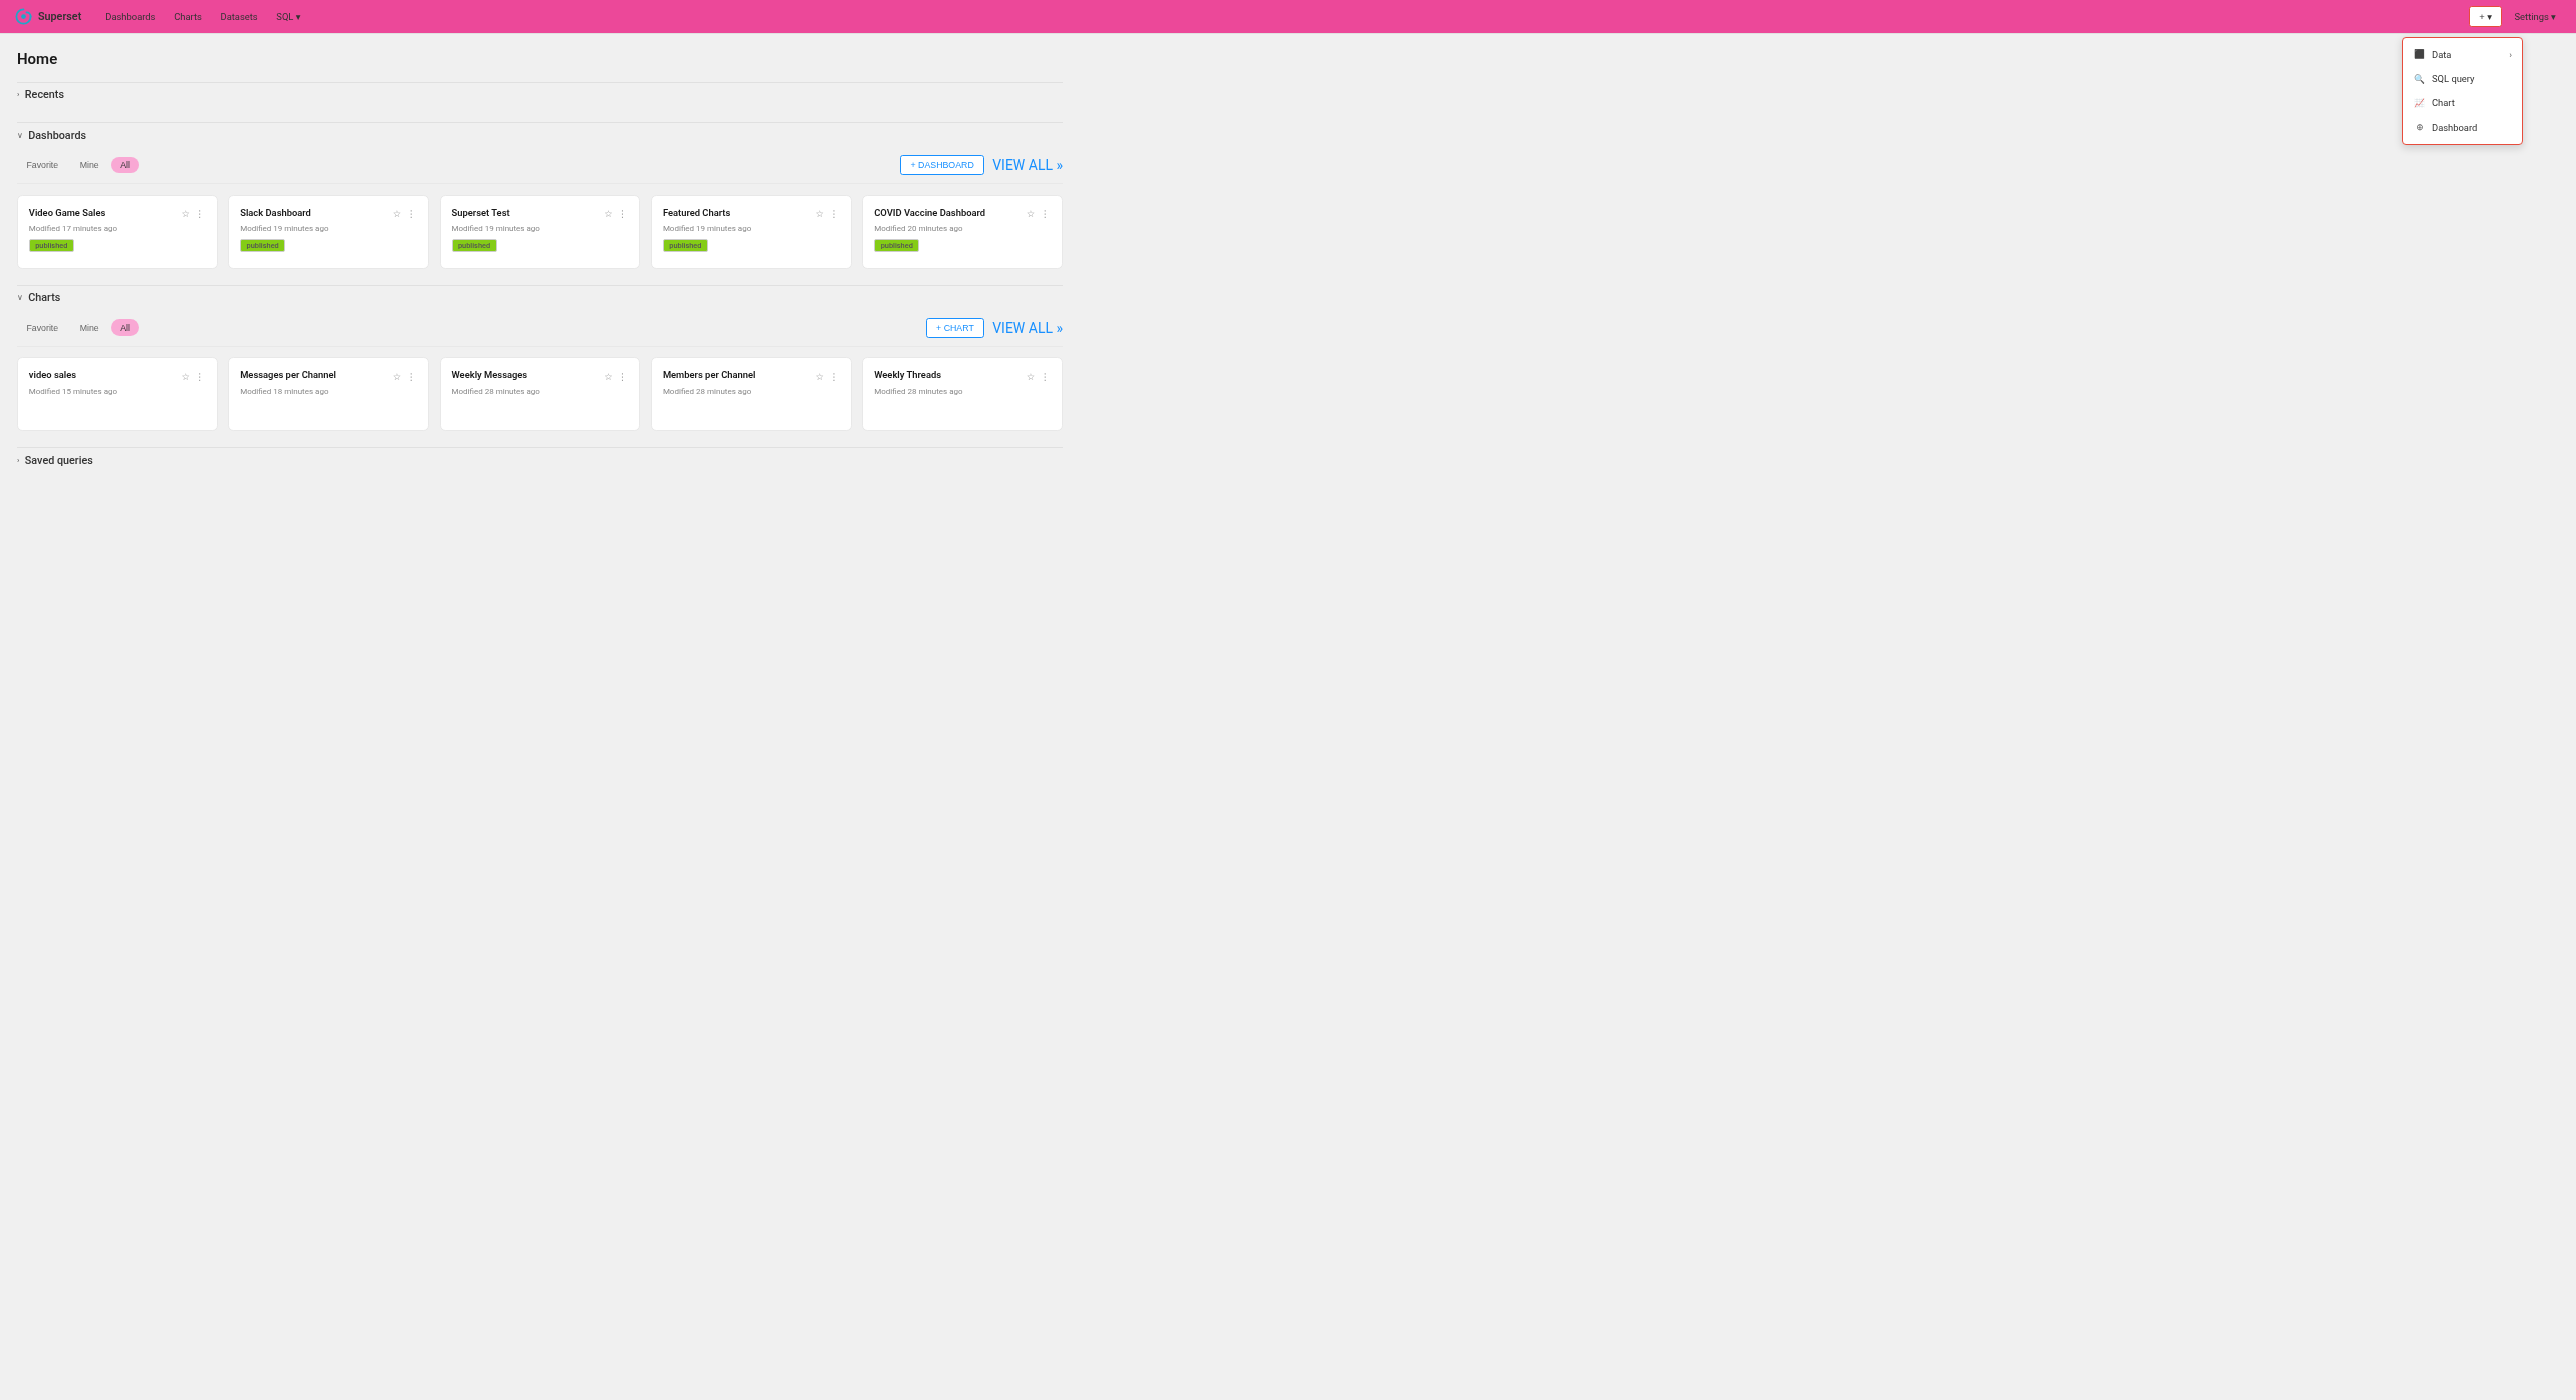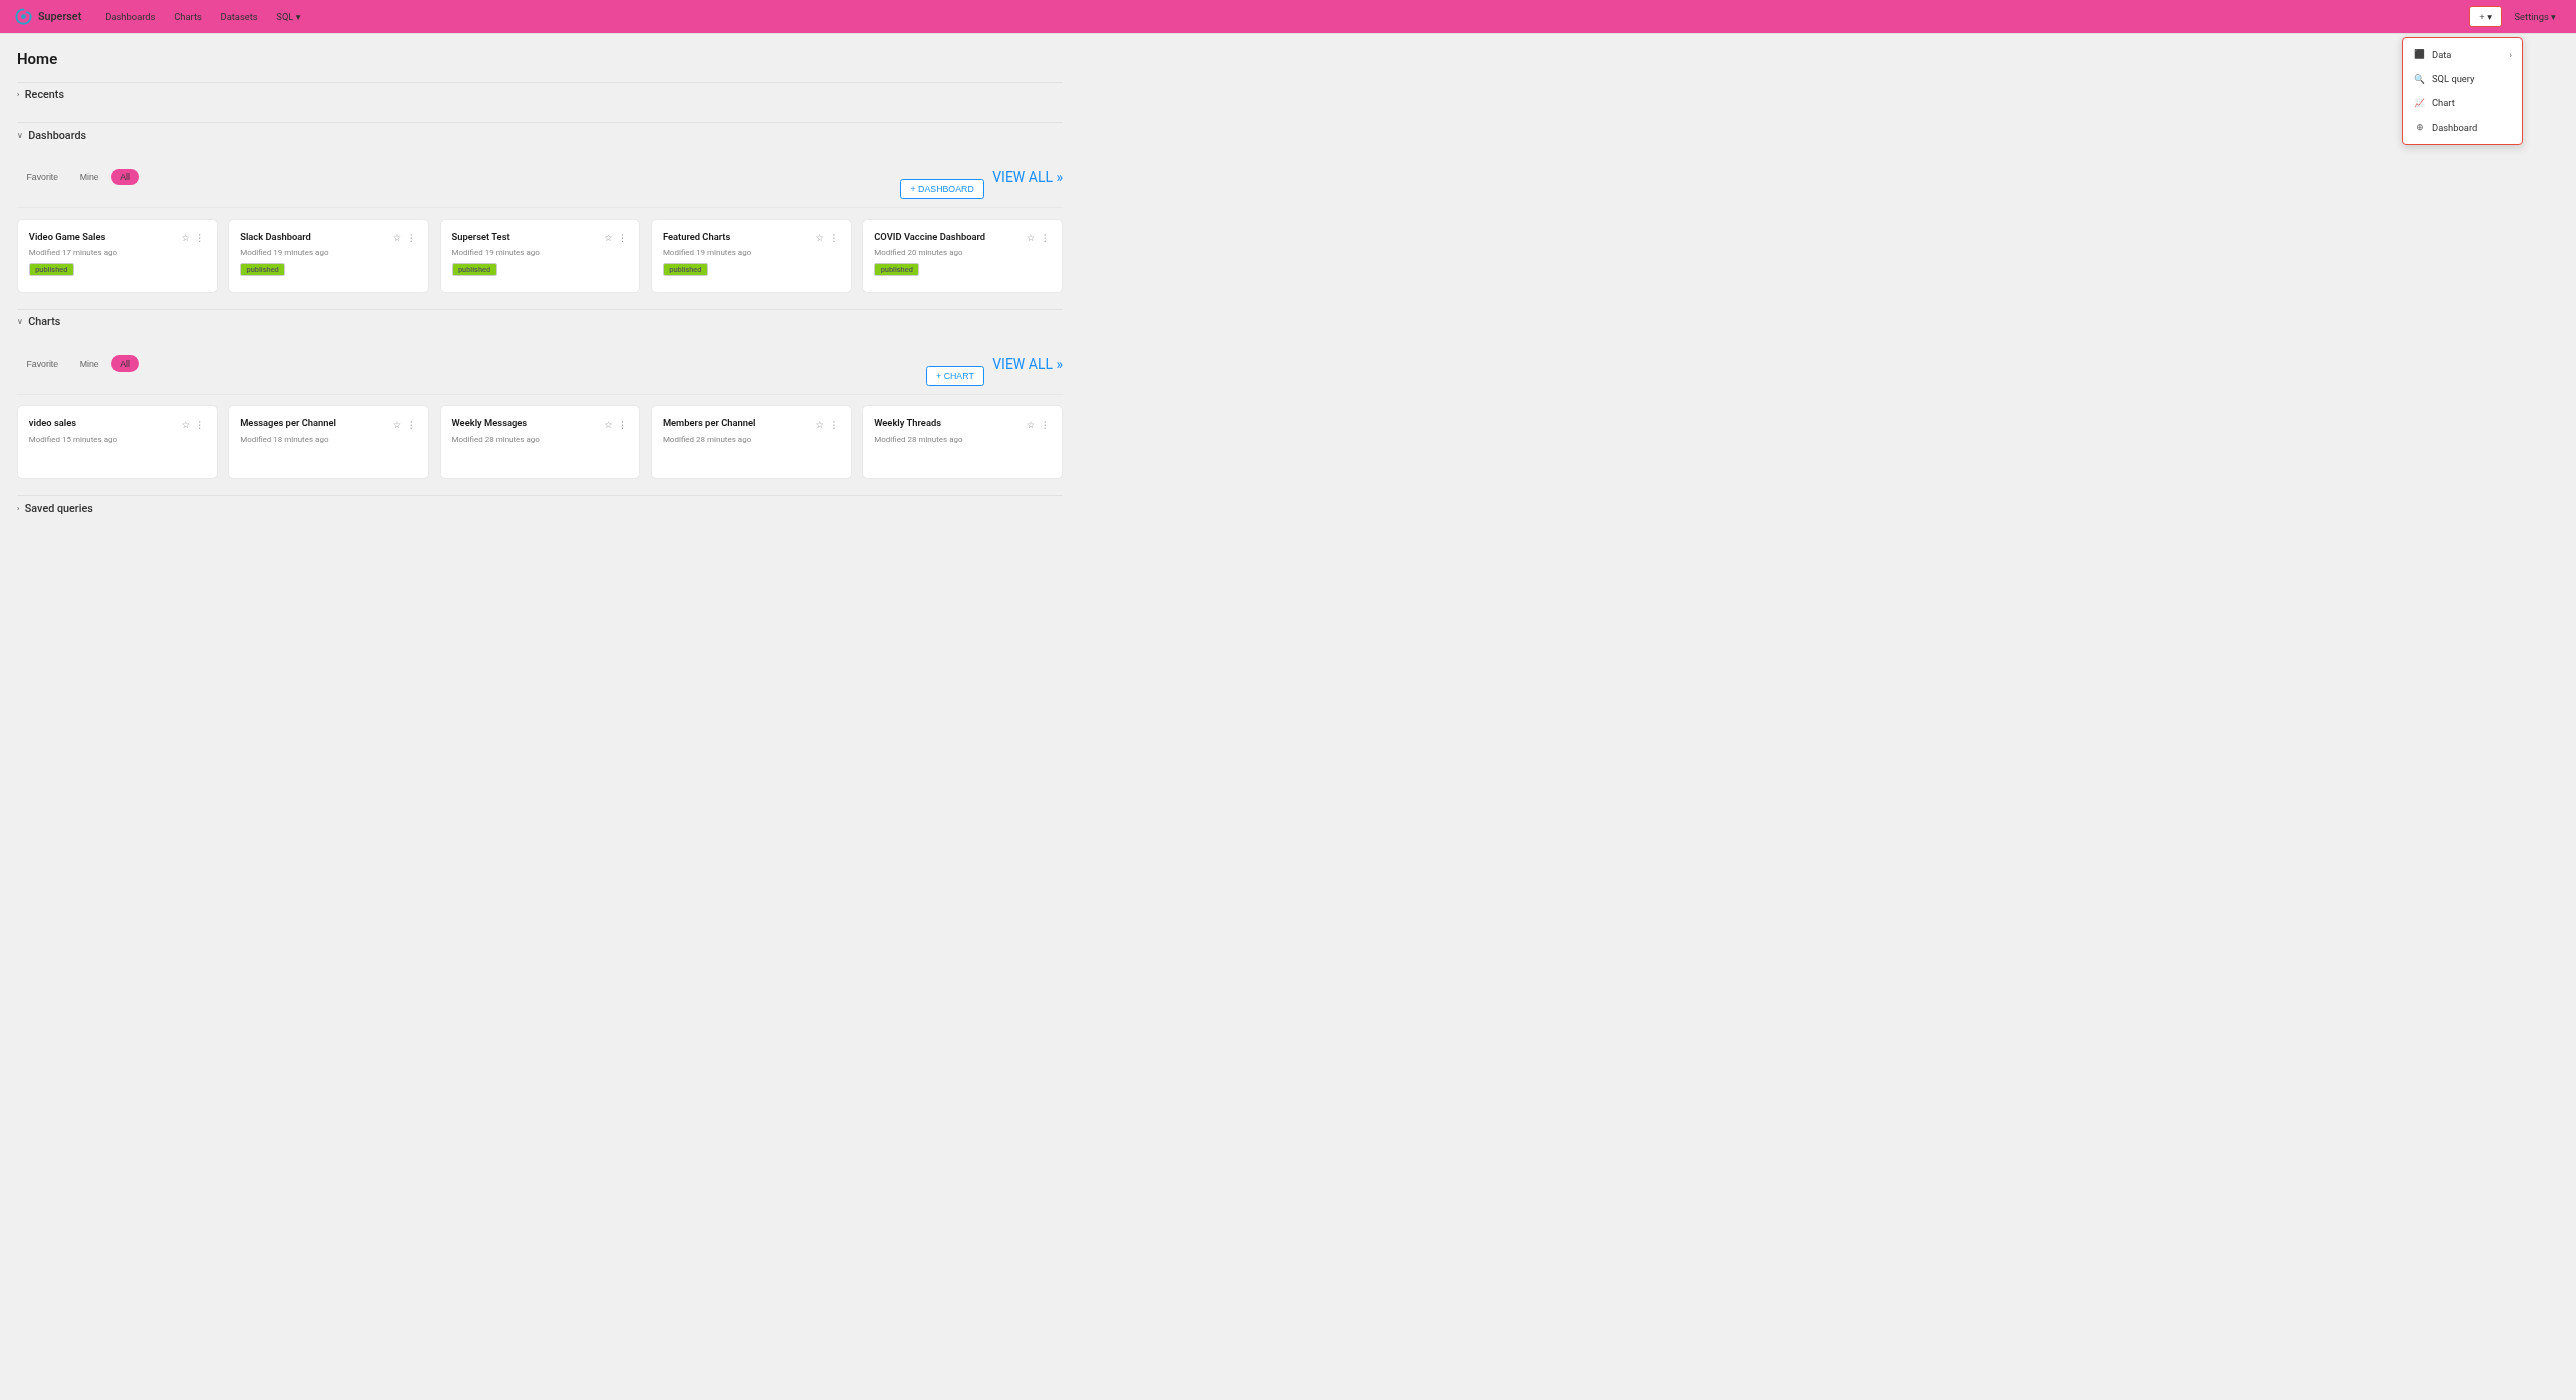--- a/index.html
+++ b/index.html
@@ -155,40 +155,39 @@
     .filter-tab {
       padding: 3.4px 9.4px;
       border-radius: 13.5px;
       cursor: pointer;
       font-size: 8.8px;
       color: #666;
       border: none;
       background: none;
     }
     .filter-tab.active {
-      background: #ec4899;
+      background: #f9a8d4;
       color: #333;
       font-weight: 500;
       text-align: center;
     }
     .toolbar-spacer { flex: 1; }
     .btn-add {
       display: flex;
       align-items: center;
       gap: 4px;
       border: 1px solid #1890ff;
       border-radius: 2.7px;
       padding: 4px 9.4px;
       cursor: pointer;
       background: #fff;
       color: #1890ff;
       font-size: 8.8px;
       font-weight: 500;
       margin-right: 8px;
-      margin-top: 24px;
     }
     .btn-view-all {
       color: #1890ff;
       font-size: 14px;
       cursor: pointer;
       font-weight: 400;
     }
 
     
     .cards-grid {

